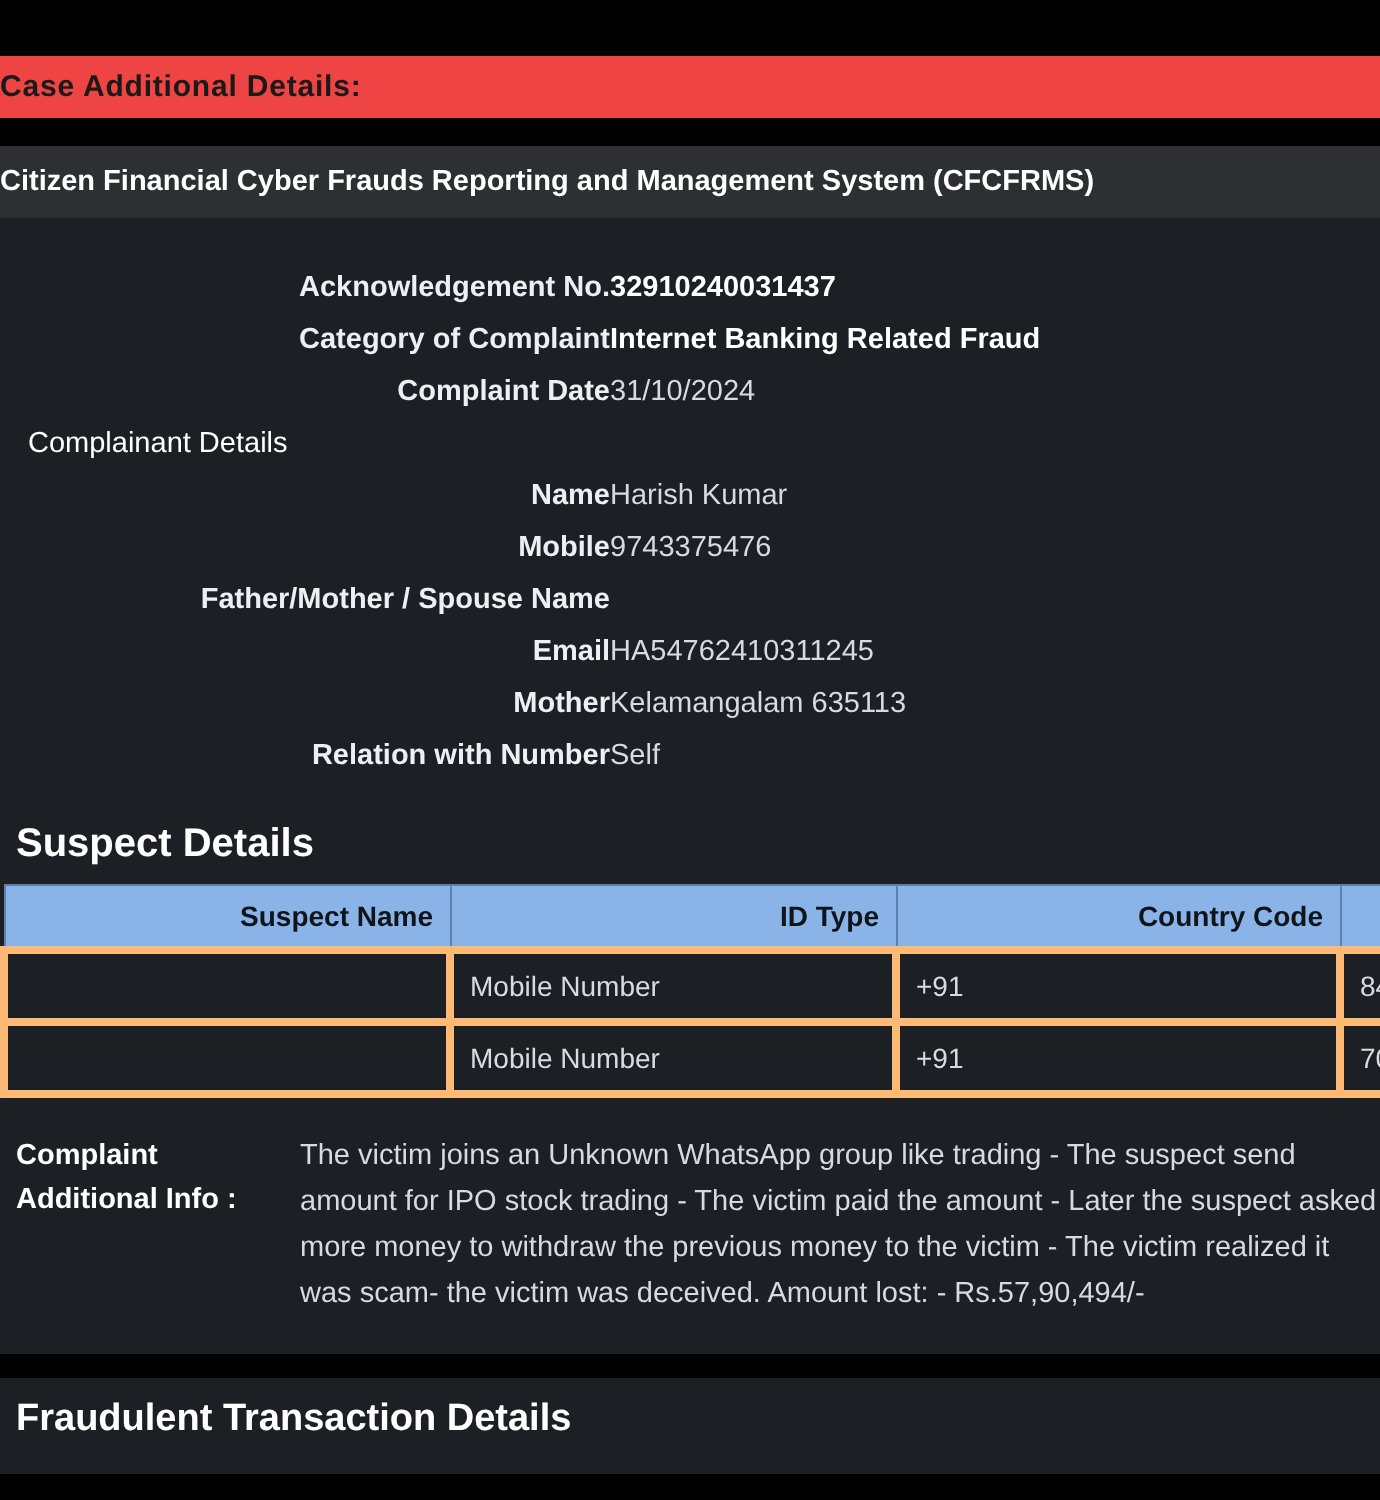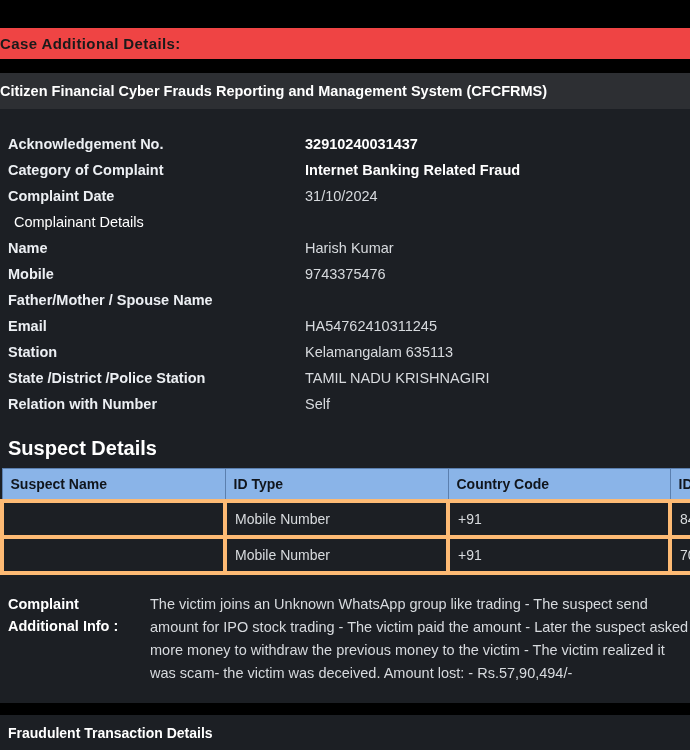--- a/index.html
+++ b/index.html
@@ -58,20 +58,21 @@
     padding: 1px 0;
   }
   .lbl {
     width: 305px;
     font-size: 14.5px;
     font-weight: bold;
     color: #eceff3;
     padding-left: 8px;
     box-sizing: border-box;
     line-height: 24px;
+    text-align: right;
   }
   .val {
     font-size: 14.5px;
     color: #d7dade;
     line-height: 24px;
   }
   .val.strong {
     font-weight: bold;
     color: #ffffff;
   }
@@ -92,21 +93,21 @@
     border-collapse: collapse;
     width: 700px;
     table-layout: fixed;
     margin-left: 0px;
   }
   table.suspect th {
     background: #8ab4e8;
     color: #10151c;
     font-size: 14px;
     font-weight: bold;
-    text-align: left;
+    text-align: right;
     padding: 7px 8px;
     border: 1px solid #5b7fae;
   }
   table.suspect td {
     font-size: 14px;
     color: #d9dcdf;
     padding: 7px 8px;
     border: 4px solid #fdba74;
     height: 18px;
   }
@@ -134,21 +135,21 @@
     color: #d7dade;
     line-height: 23px;
     width: 560px;
     white-space: pre-wrap;
   }
   .divider-black { height: 12px; background: #000; }
   .frd-bar {
     background: #1c1f24;
     color: #ffffff;
     font-weight: bold;
-    font-size: 14px;
+    font-size: 19px;
     padding: 10px 0 10px 8px;
   }
   .bottom-fill { background: #1c1f24; height: 6px; }
 </style>
 </head>
 <body>
 
 <div class="page">
 
   <div class="top-strip"></div>
@@ -198,28 +199,24 @@
         <div class="lbl">Father/Mother / Spouse Name</div>
         <div class="val"></div>
       </div>
 
       <div class="row">
         <div class="lbl">Email</div>
         <div class="val">HA54762410311245</div>
       </div>
 
       <div class="row">
-        <div class="lbl">Station</div>
+        <div class="lbl">Mother</div>
         <div class="val">Kelamangalam 635113</div>
       </div>
 
-      <div class="row">
-        <div class="lbl">State /District /Police Station</div>
-        <div class="val">TAMIL NADU KRISHNAGIRI</div>
-      </div>
 
       <div class="row">
         <div class="lbl">Relation with Number</div>
         <div class="val">Self</div>
       </div>
 
     </div>
 
     <div class="suspect-title">Suspect Details</div>
 

